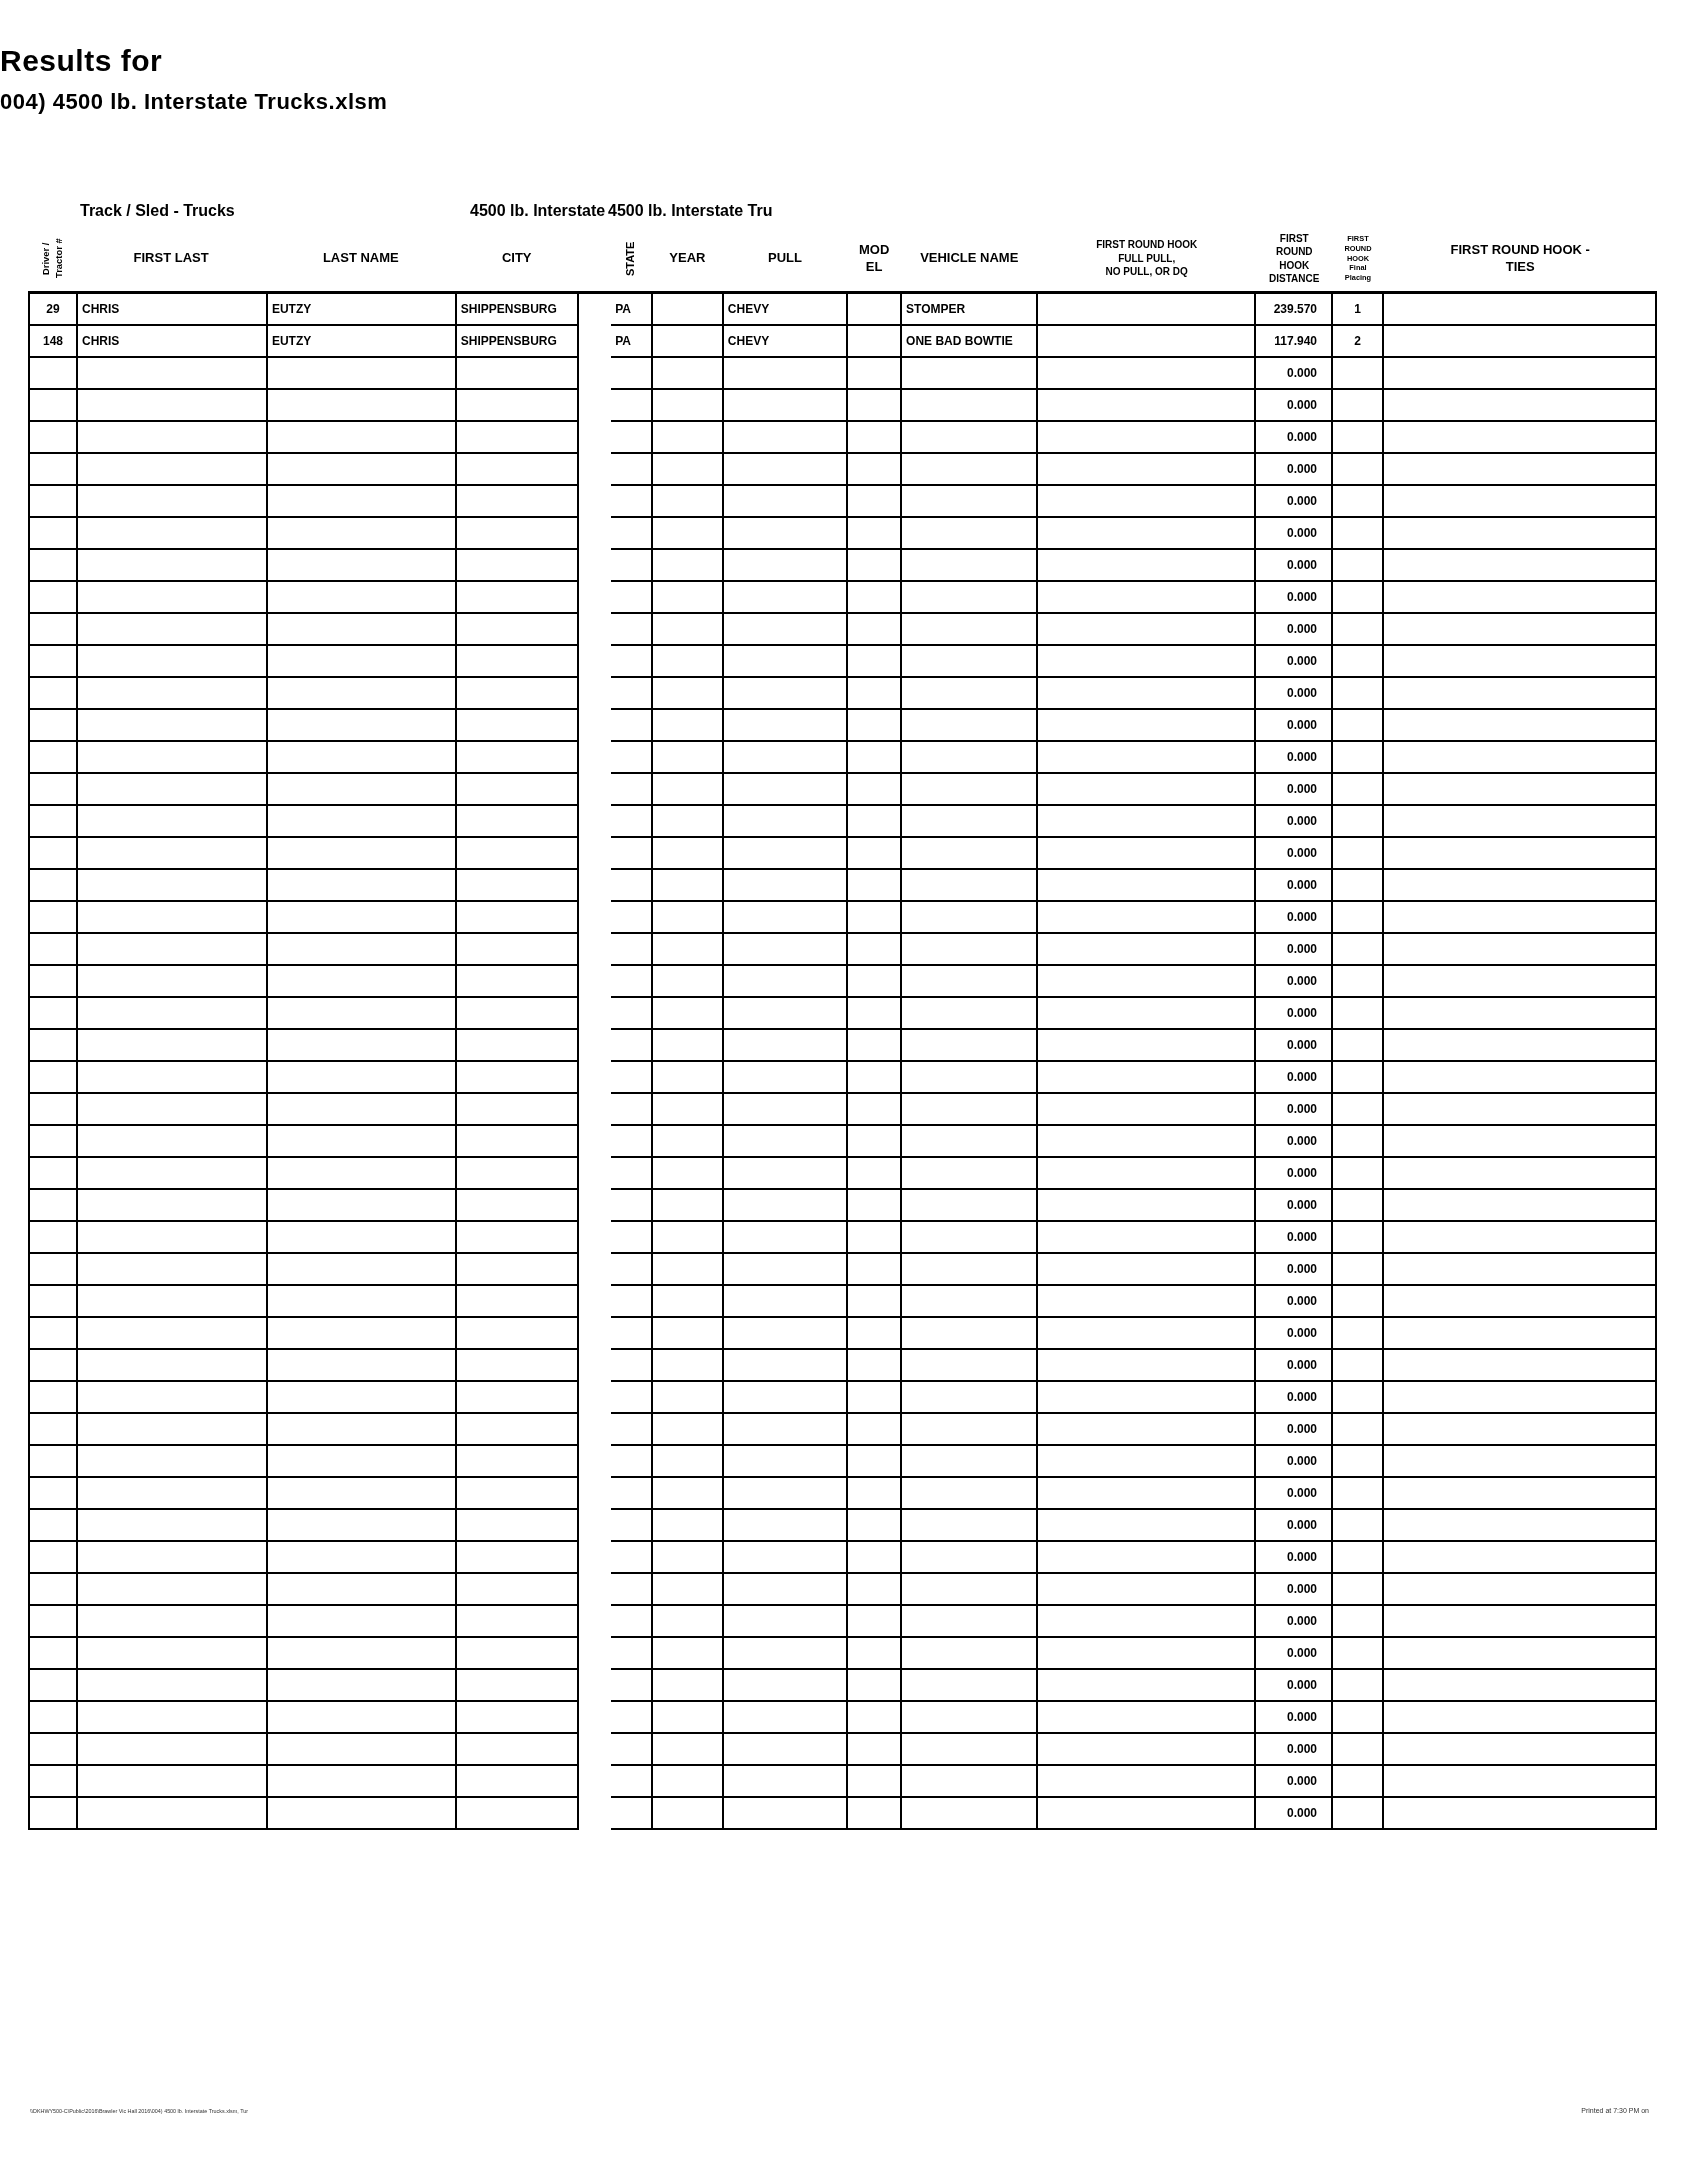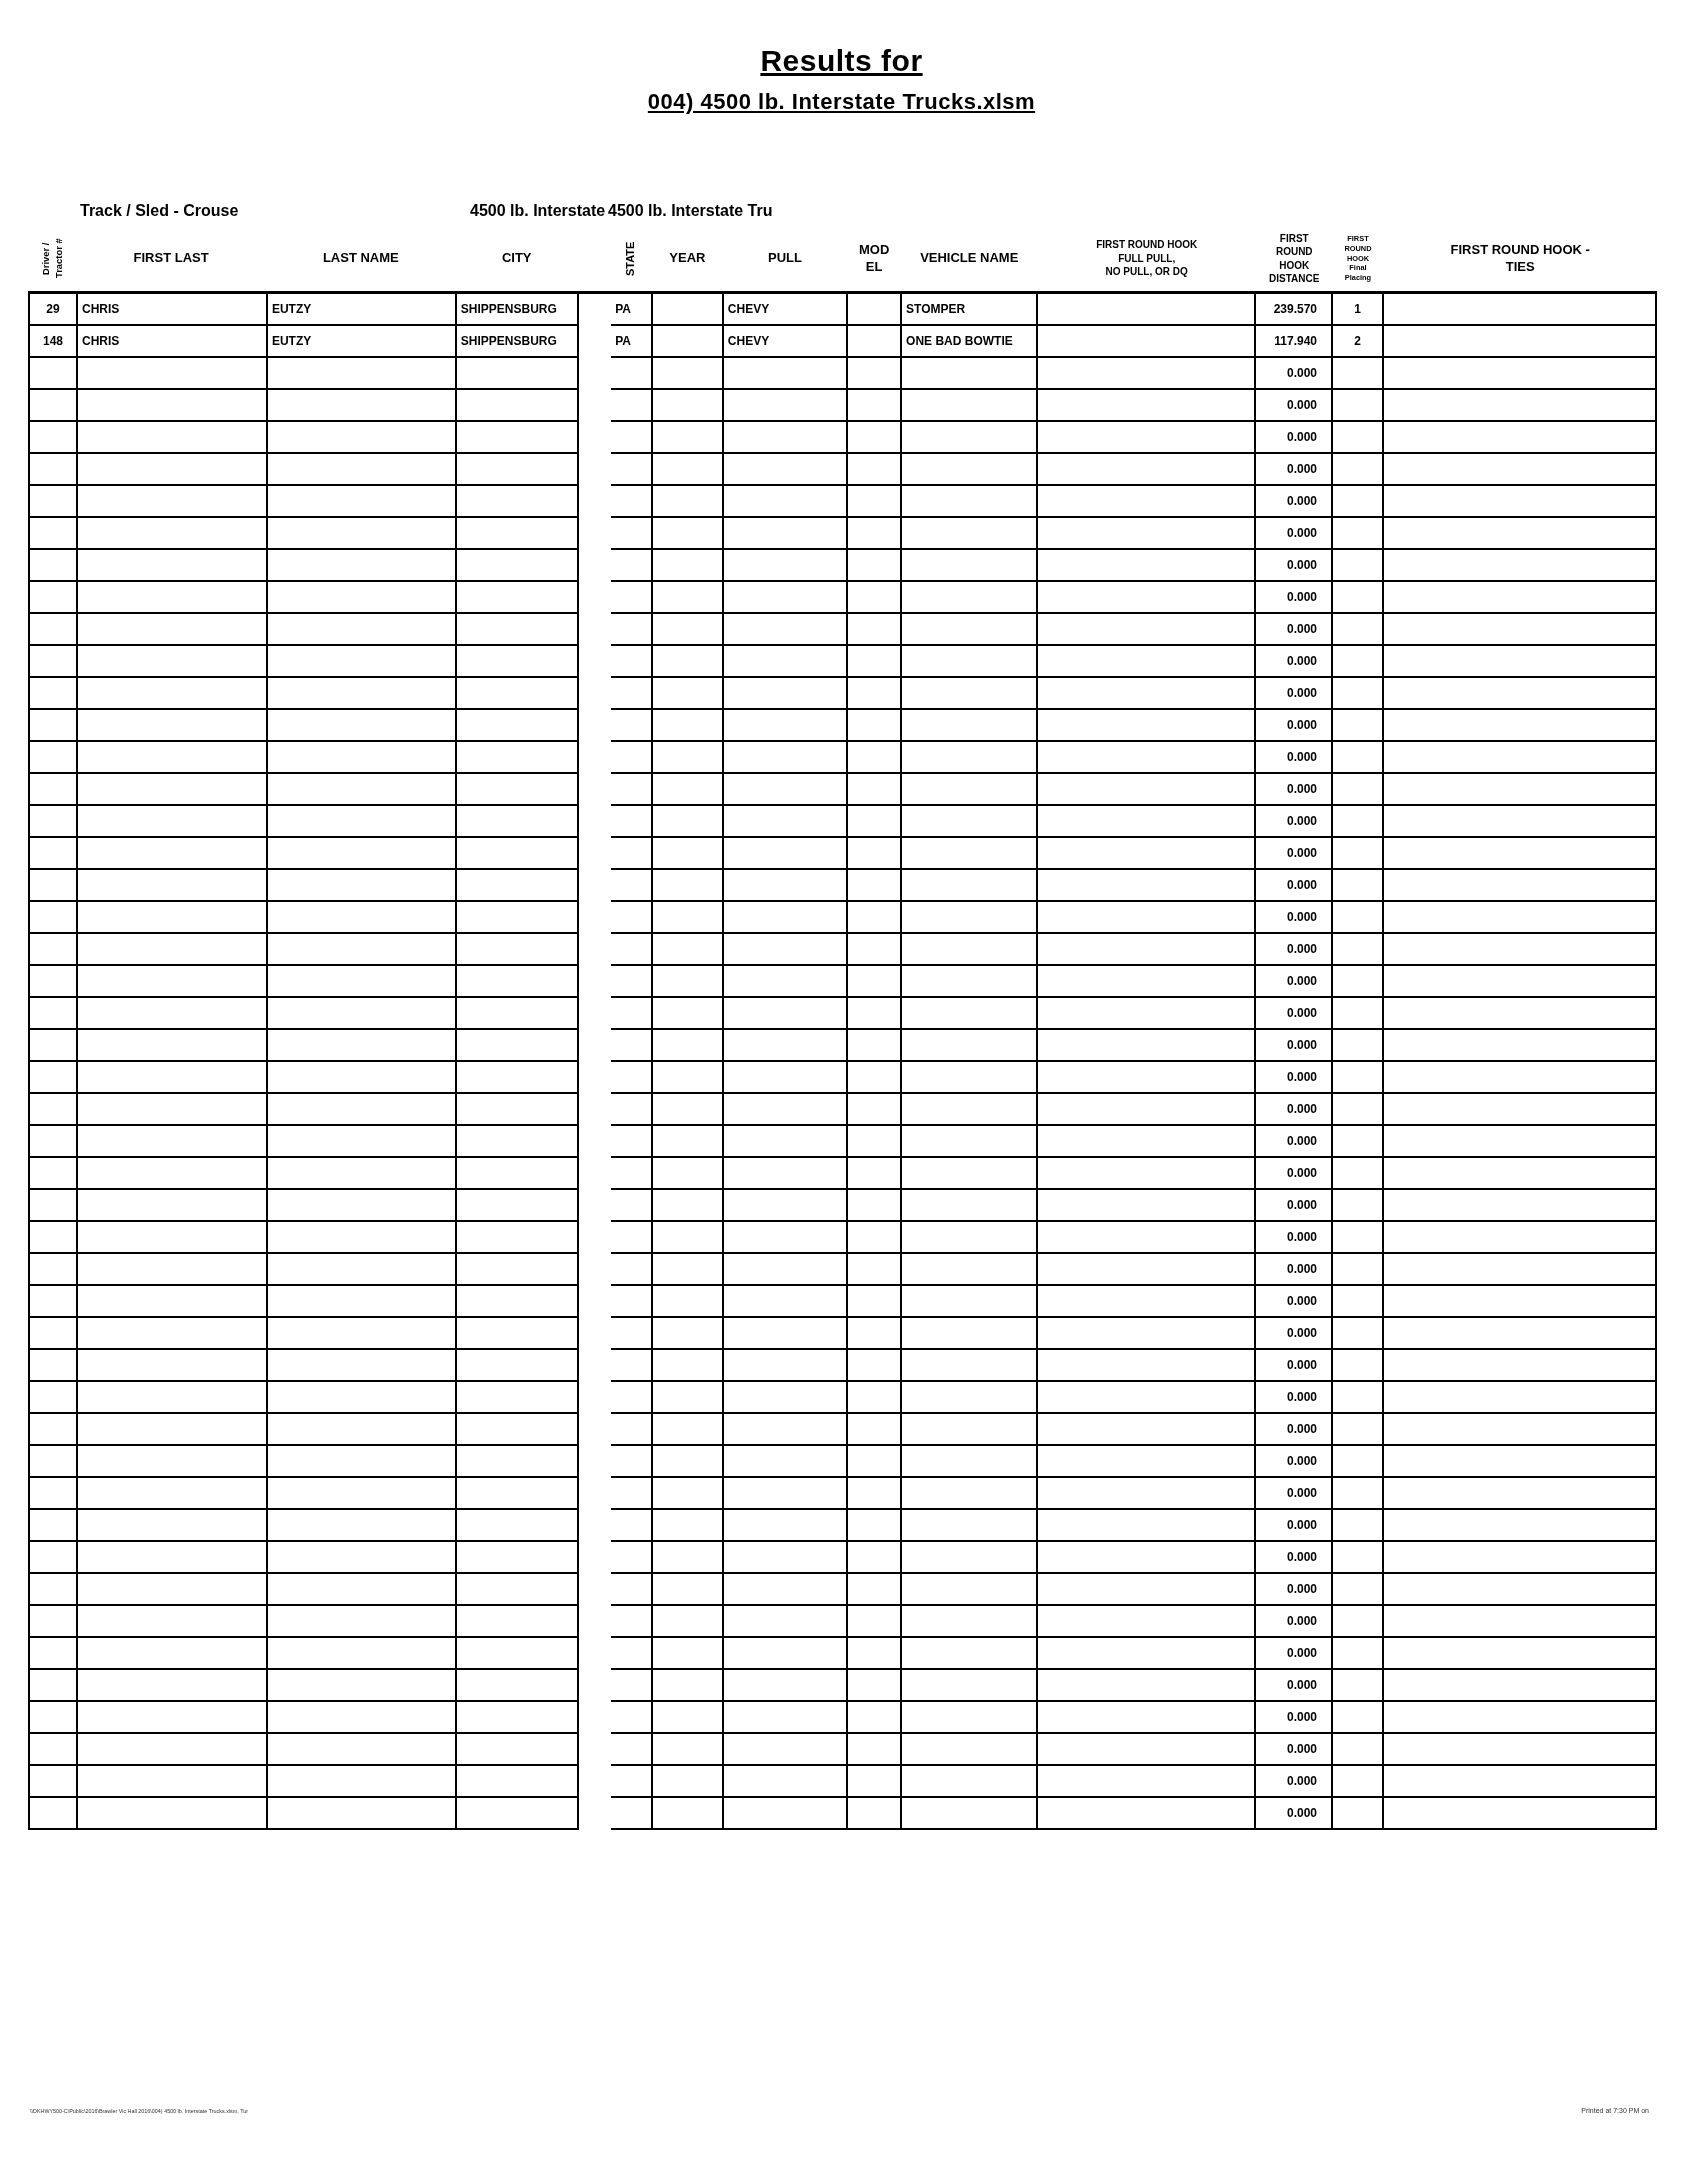--- a/index.html
+++ b/index.html
@@ -5,21 +5,21 @@
   * { margin:0; padding:0; box-sizing:border-box; }
   html,body { background:#e8e8e8; }
   .page {
     position:relative;
     width:1683px; height:2178px;
     background:#ffffff;
     font-family:"Liberation Sans", sans-serif;
     color:#000;
     overflow:hidden;
   }
-  .title { position:absolute; left:0; width:100%; text-align:center; font-weight:bold; letter-spacing:0.5px;text-decoration:underline; }
+  .title { position:absolute; left:0; width:100%; text-align:left; font-weight:bold; letter-spacing:0.5px; }
   .t1 { top:44px; font-size:30px; }
   .t2 { top:89px; font-size:22px; }
 
   .track-label { position:absolute; left:80px; top:202px; font-size:16px; font-weight:bold; white-space:nowrap; }
   .class-label { position:absolute; top:202px; font-size:16px; font-weight:bold; white-space:nowrap; overflow:hidden; }
   .class1 { left:470px; width:159px; }
   .class2 { left:608px; width:196px; }
 
   .header-row { position:absolute; left:28px; top:226px; width:1629px; height:65px; display:flex; }
   .hcell {
@@ -51,21 +51,21 @@
   .footer-right { position:absolute; right:34px; top:2107px; font-size:7px;   color:#333; white-space:nowrap; }
 </style>
 </head>
 <body>
 
 <div class="page">
 
   <div class="title t1">Results for</div>
   <div class="title t2">004) 4500 lb. Interstate Trucks.xlsm</div>
 
-  <div class="track-label">Track / Sled - Crouse</div>
+  <div class="track-label">Track / Sled - Trucks</div>
   <div class="class-label class1">4500 lb. Interstate</div>
   <div class="class-label class2">4500 lb. Interstate Tru</div>
 
   <div class="header-row">
     <div class="hcell c0 rot">Driver /
 Tractor #</div>
     <div class="hcell c1">FIRST LAST</div>
     <div class="hcell c2">LAST NAME</div>
     <div class="hcell c3">CITY</div>
     <div class="hcell c4 rot2">STATE</div>

